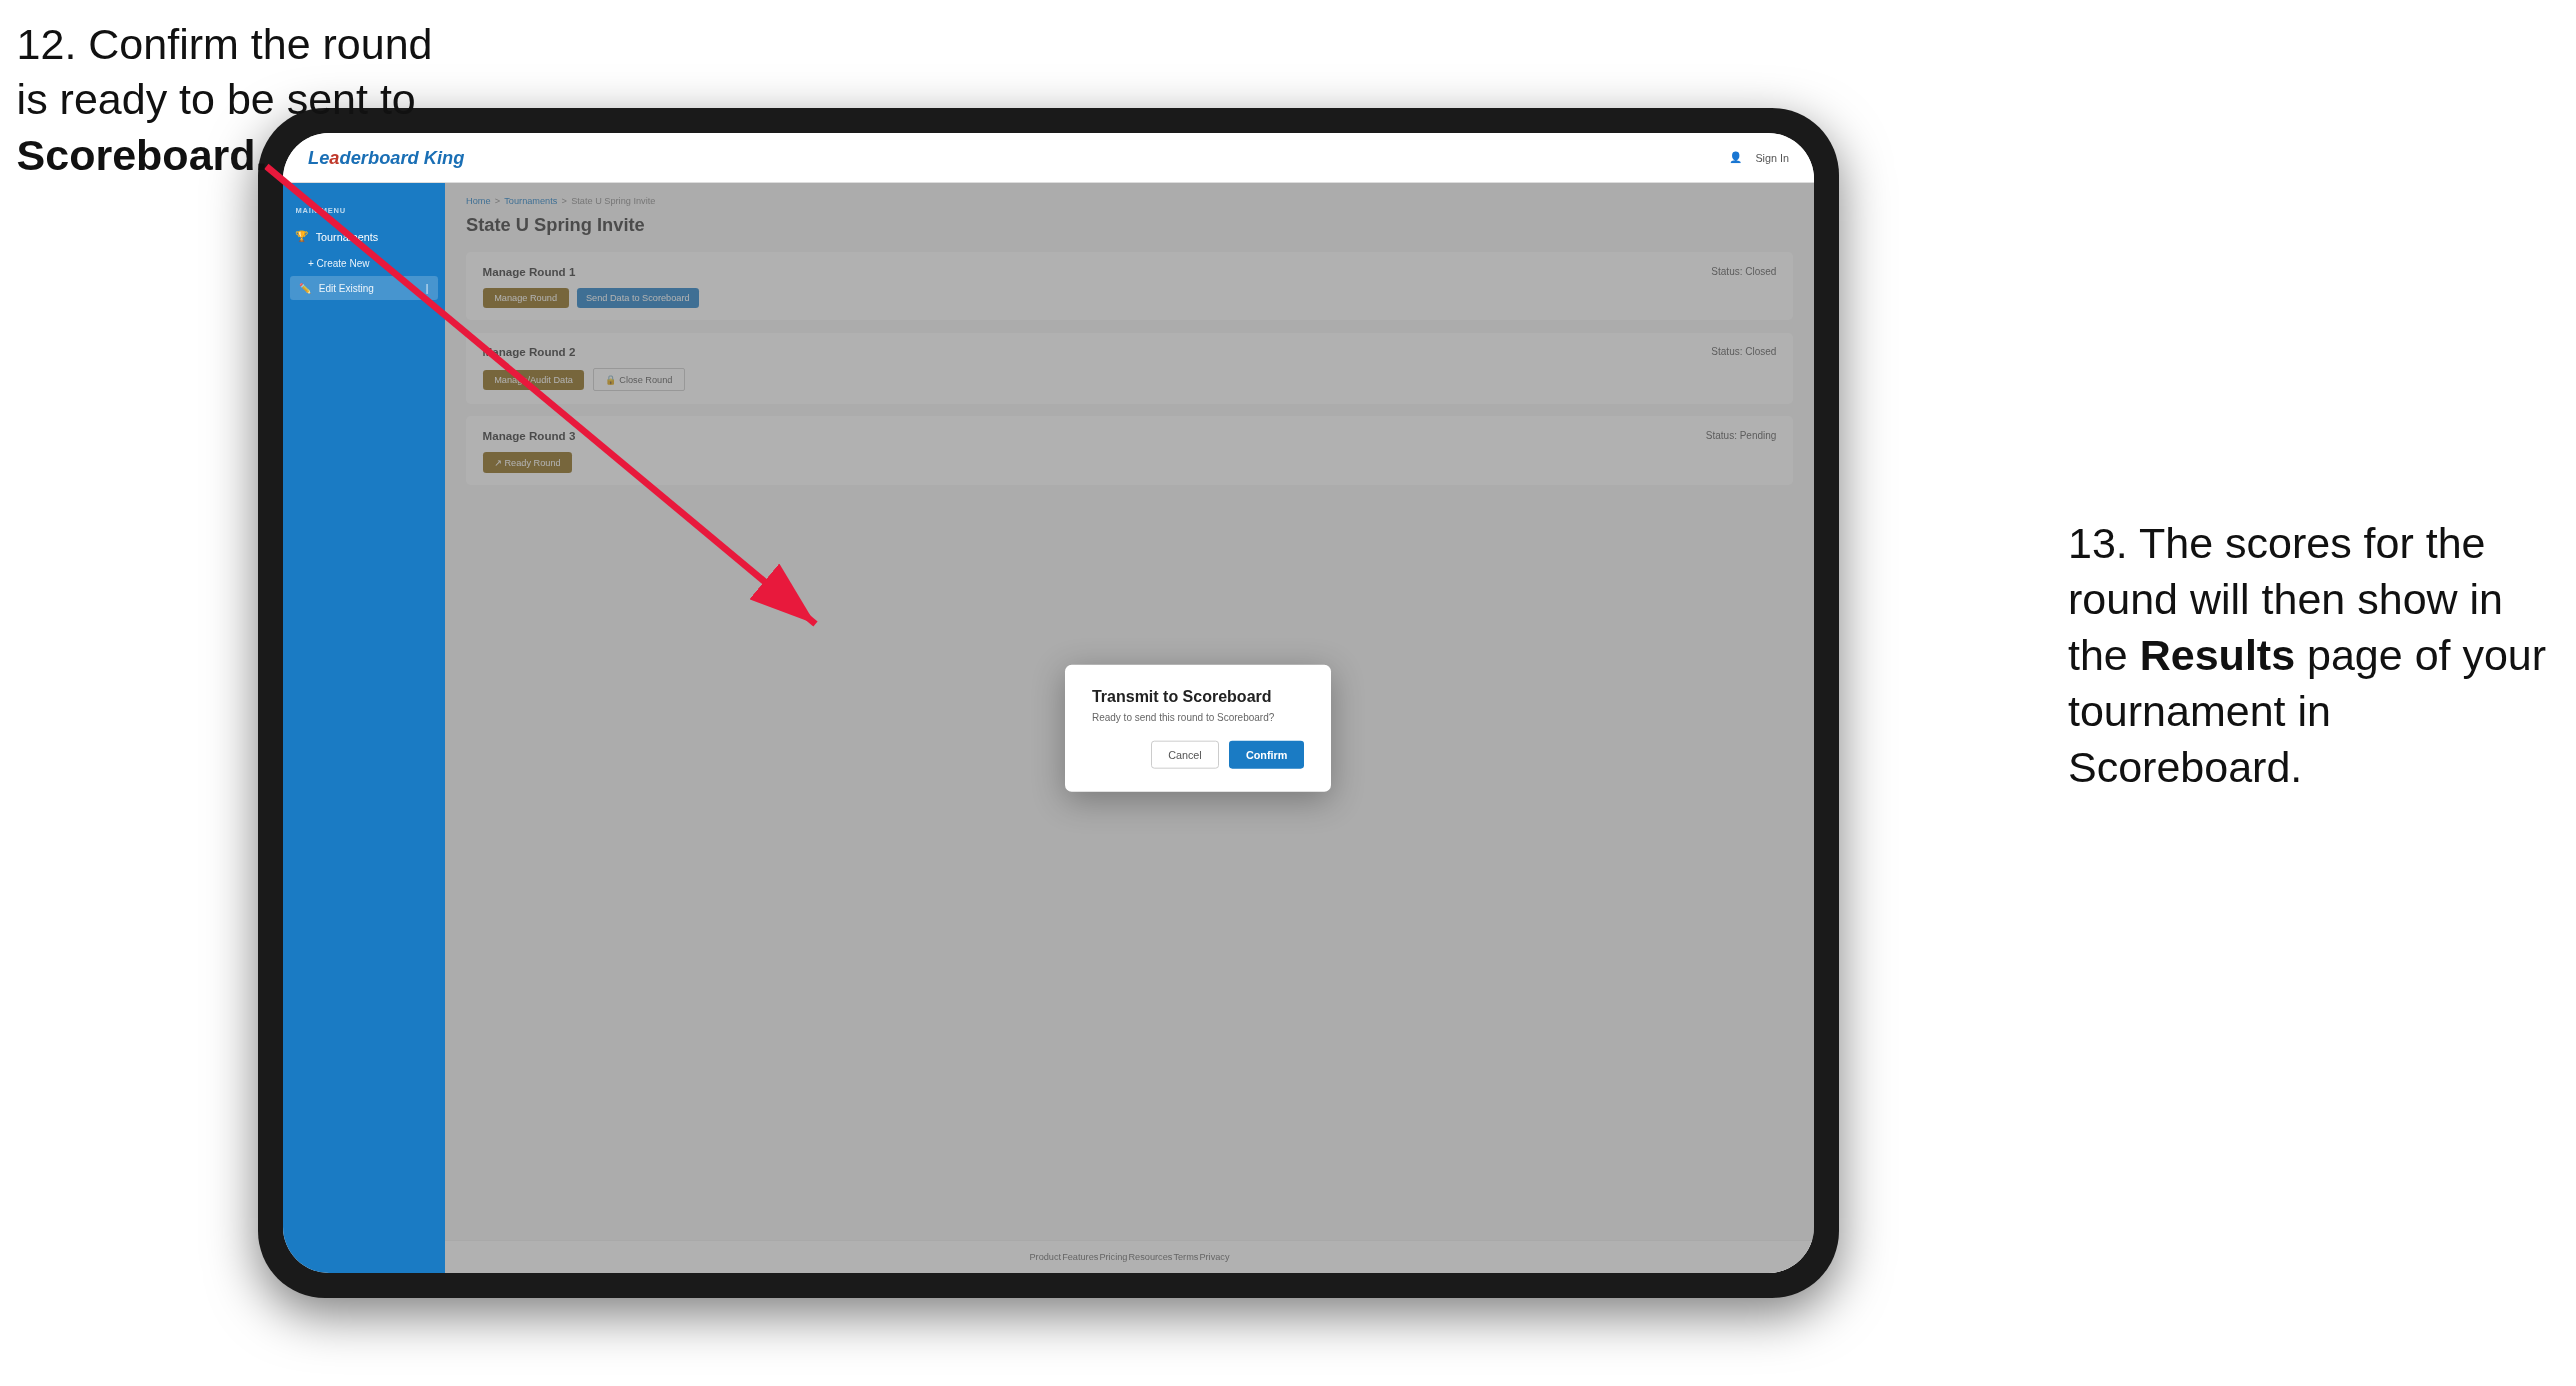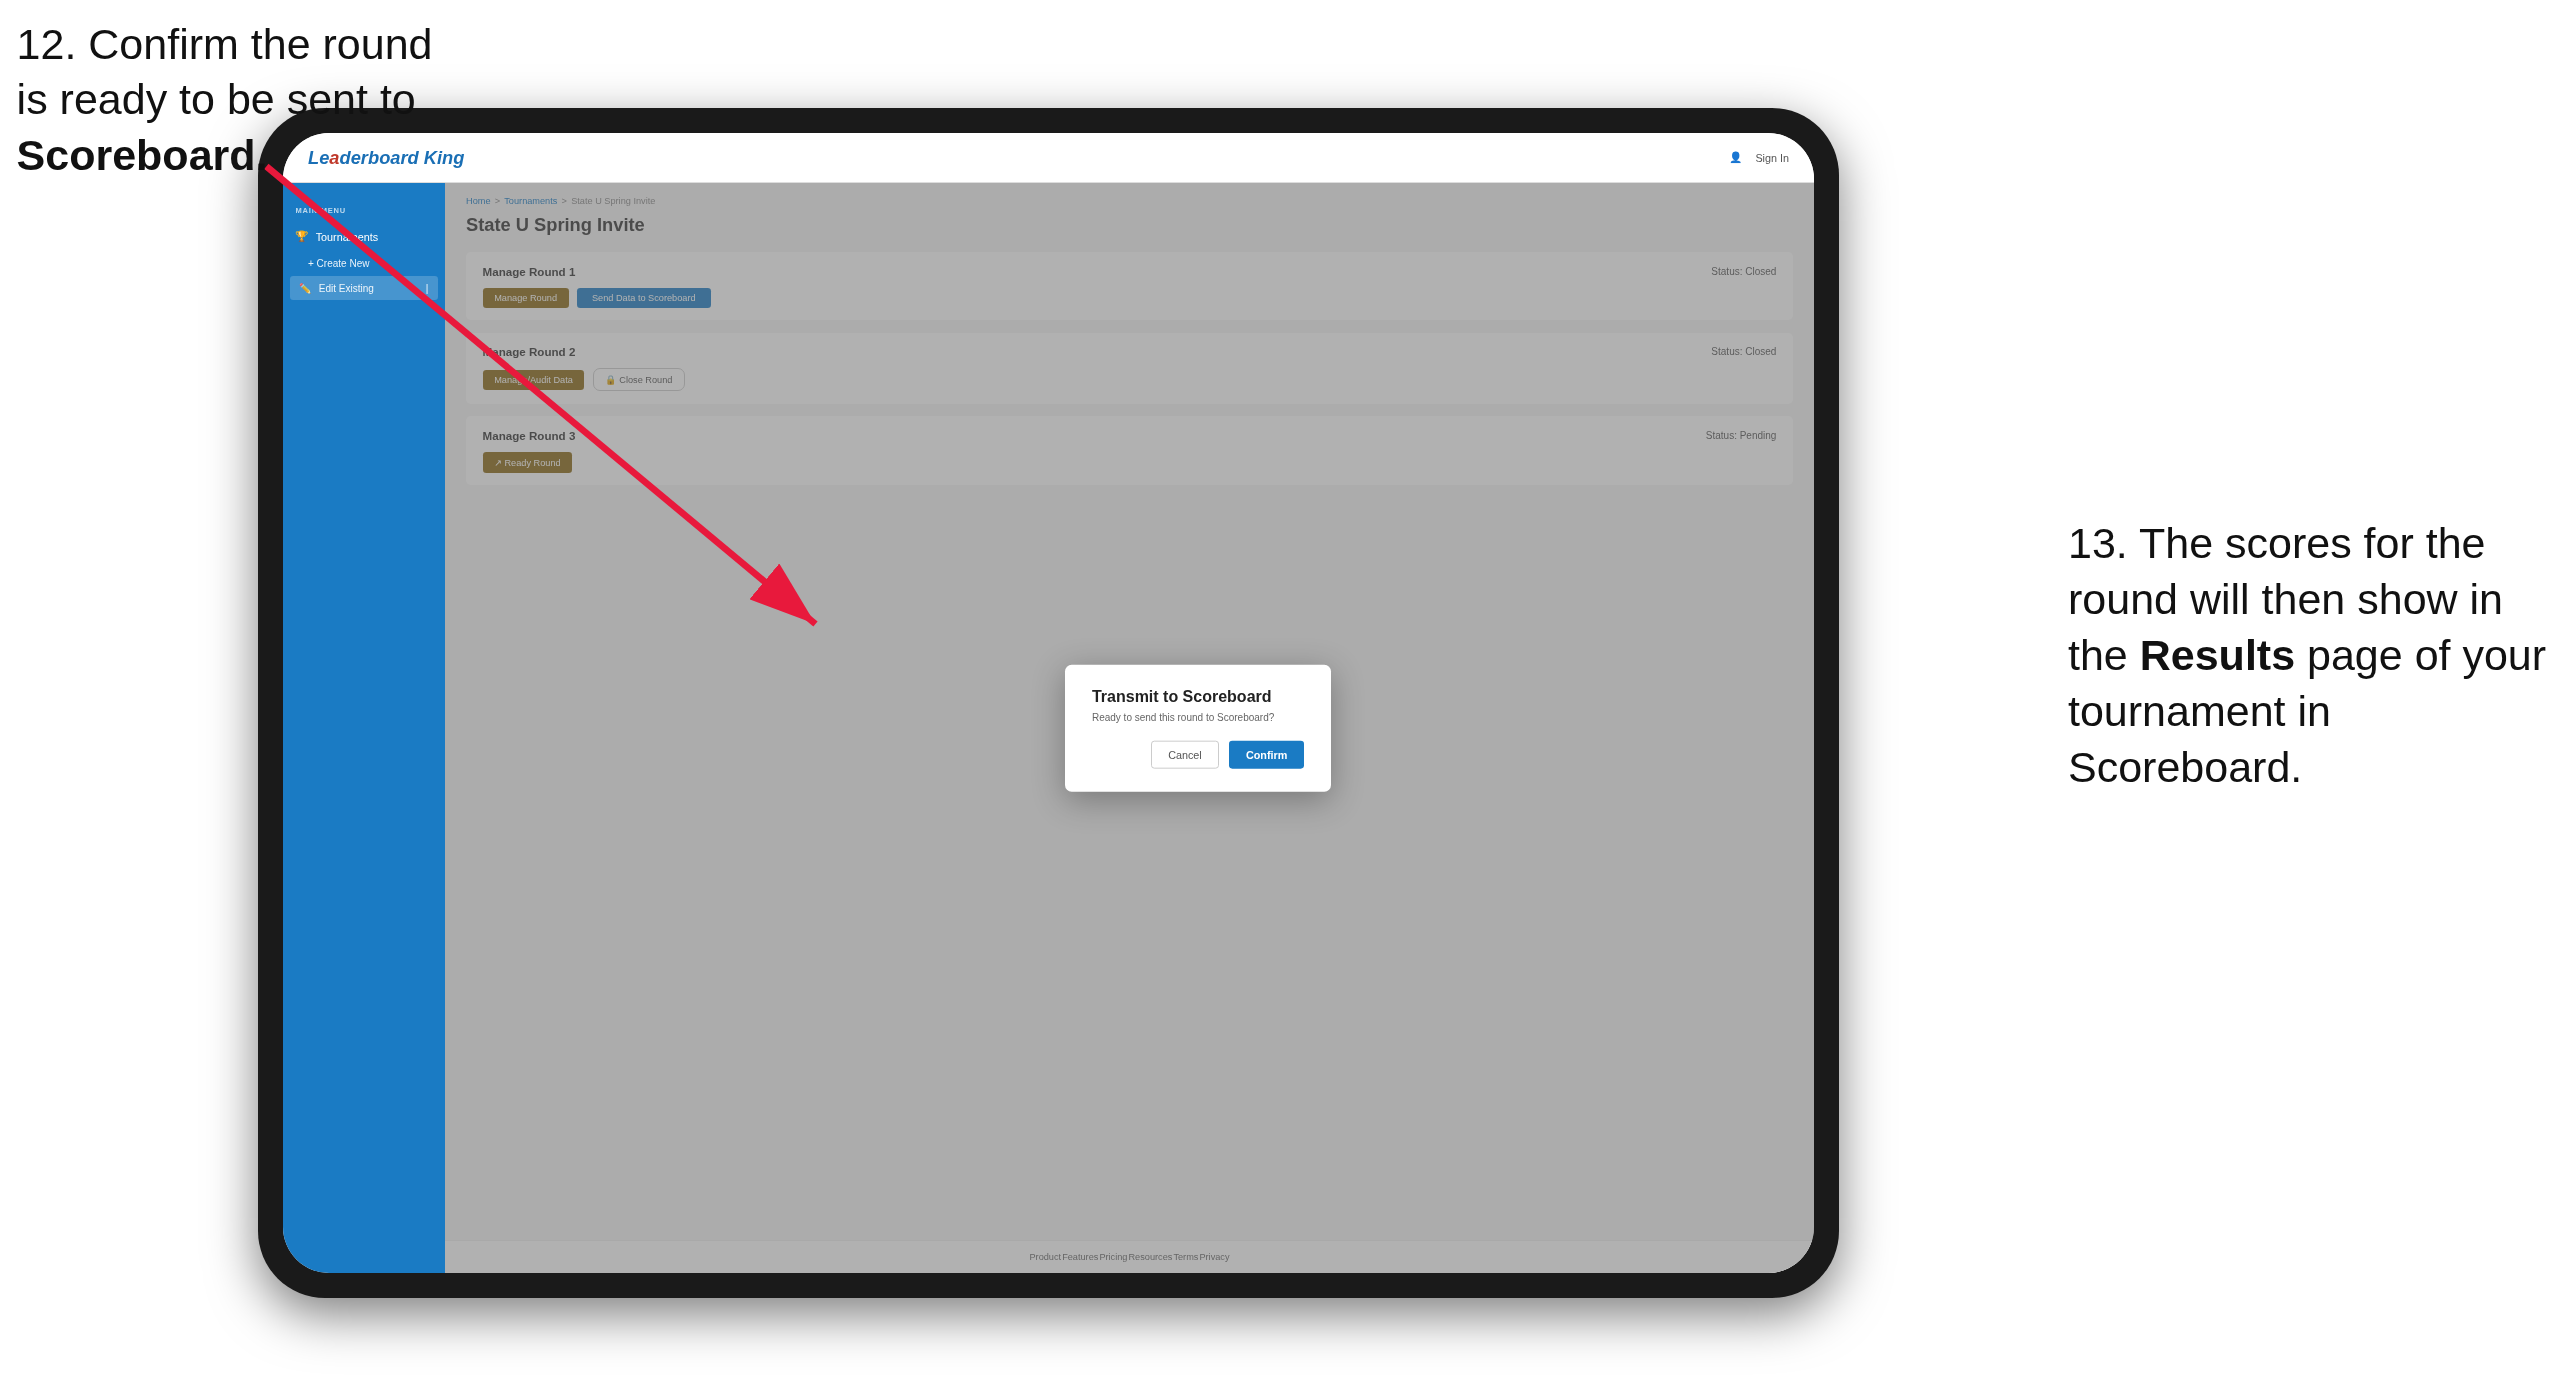--- a/index.html
+++ b/index.html
@@ -279,32 +279,32 @@
       padding: 5px 11.6px;
       border-radius: 3.3px;
       font-size: 9.2px;
       cursor: pointer;
     }
 
     .btn-blue {
       background: #1a7bc4;
       color: white;
       border: none;
-      padding: 5px 15px;
+      padding: 5px 9px;
       border-radius: 3.3px;
       font-size: 9.2px;
       cursor: pointer;
     }
 
     .btn-outline {
       background: white;
       color: #555;
       border: 0.8px solid #ccc;
       padding: 5px 11.6px;
-      border-radius: 7px;
+      border-radius: 2px;
       font-size: 9.2px;
       cursor: pointer;
     }
 
     
     .footer {
       background: white;
       height: 37px;
       display: flex;
       align-items: center;

